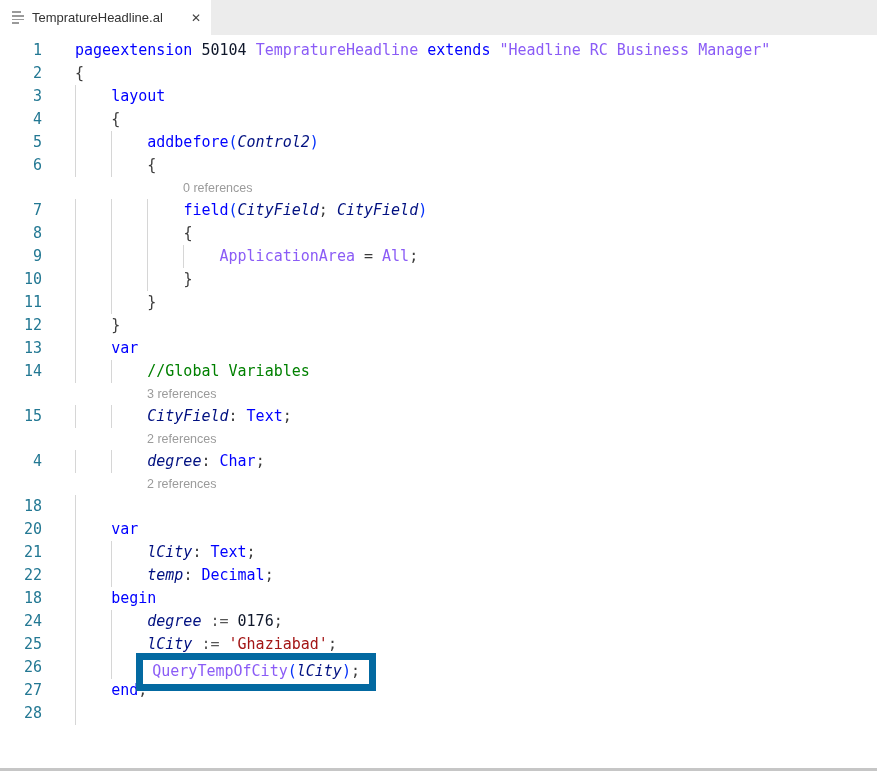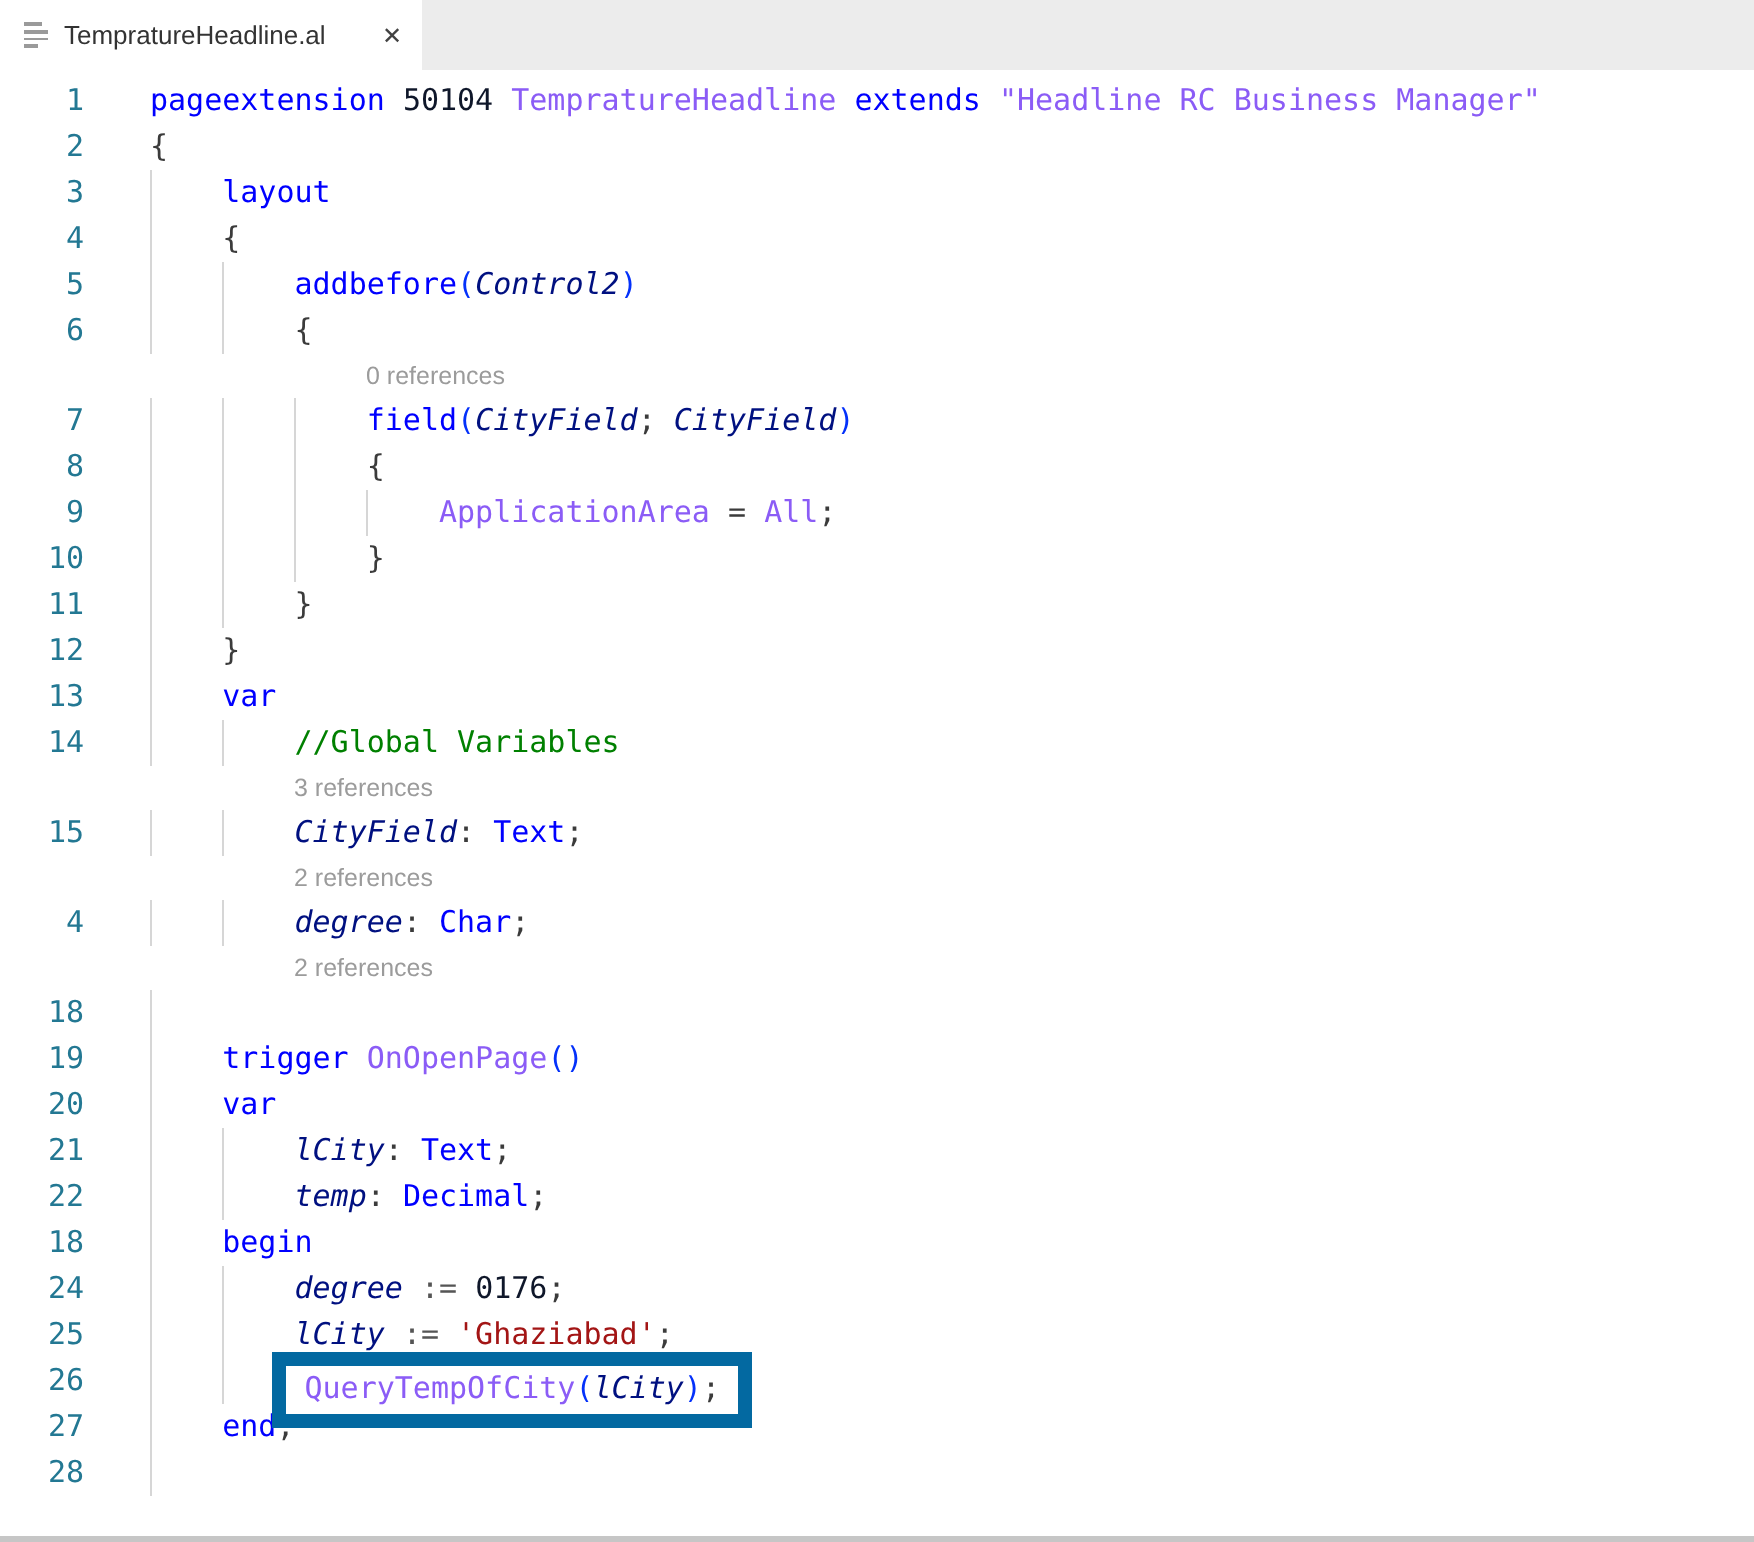--- a/index.html
+++ b/index.html
@@ -139,24 +139,20 @@
     <div class="row">
       <span class="ln">4</span>
       <div class="code"><span class="guide" style="left: 0px;"></span><span class="guide" style="left: 36px;"></span><span class="tk-d">        </span><span class="tk-var">degree</span><span class="tk-d">: </span><span class="tk-kw">Char</span><span class="tk-d">;</span></div>
     </div>
     <div class="lens-row" style="padding-left: 147px;">2 references</div>
     <div class="row">
       <span class="ln">18</span>
       <div class="code"><span class="guide" style="left: 0px;"></span></div>
     </div>
     <div class="row">
-      <span class="ln">19</span>
-      <div class="code"><span class="guide" style="left: 0px;"></span><span class="tk-d">    </span><span class="tk-kw">trigger</span><span class="tk-d"> </span><span class="tk-id">OnOpenPage</span><span class="tk-paren">()</span></div>
-    </div>
-    <div class="row">
       <span class="ln">20</span>
       <div class="code"><span class="guide" style="left: 0px;"></span><span class="tk-d">    </span><span class="tk-kw">var</span></div>
     </div>
     <div class="row">
       <span class="ln">21</span>
       <div class="code"><span class="guide" style="left: 0px;"></span><span class="guide" style="left: 36px;"></span><span class="tk-d">        </span><span class="tk-var">lCity</span><span class="tk-d">: </span><span class="tk-kw">Text</span><span class="tk-d">;</span></div>
     </div>
     <div class="row">
       <span class="ln">22</span>
       <div class="code"><span class="guide" style="left: 0px;"></span><span class="guide" style="left: 36px;"></span><span class="tk-d">        </span><span class="tk-var">temp</span><span class="tk-d">: </span><span class="tk-kw">Decimal</span><span class="tk-d">;</span></div>

